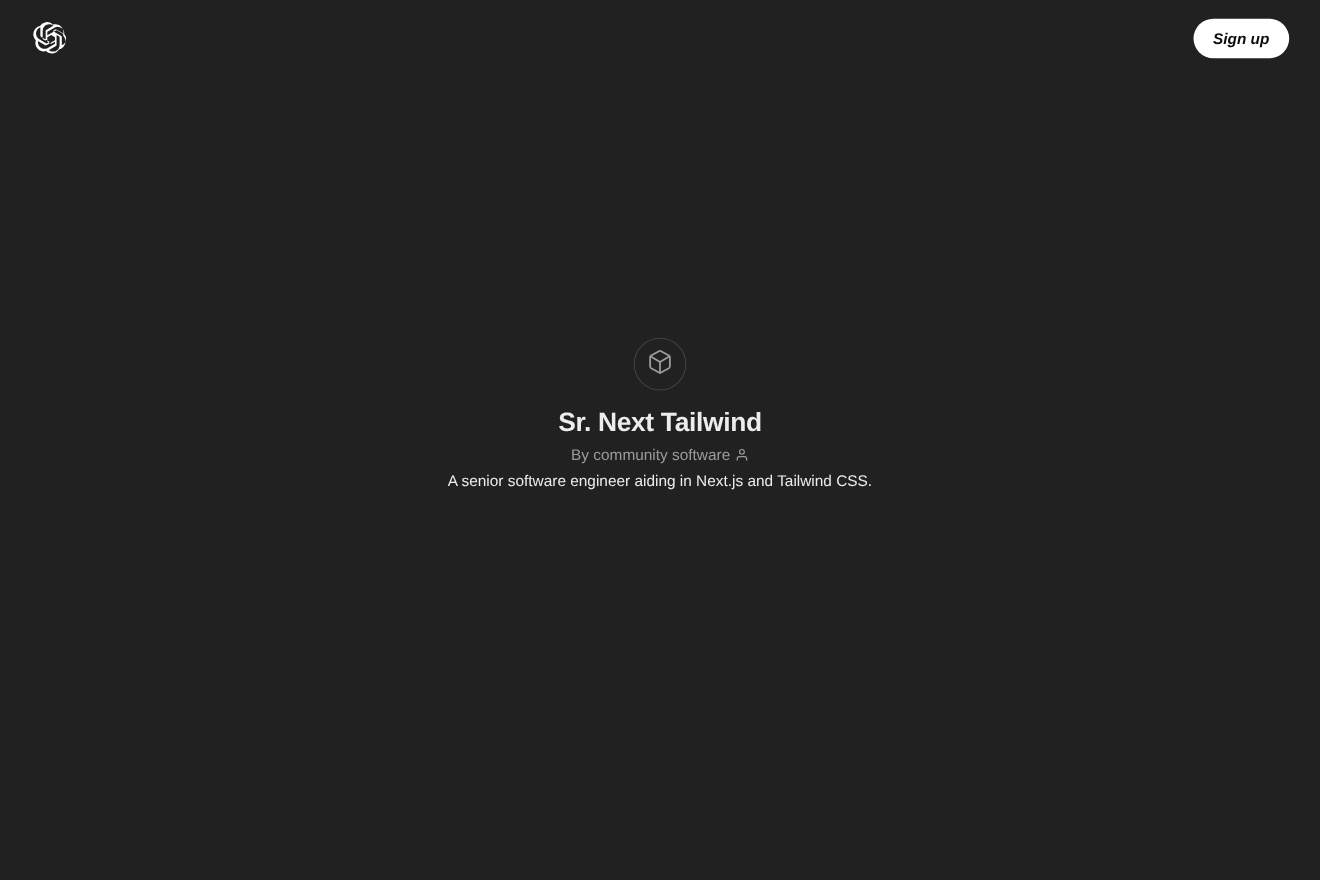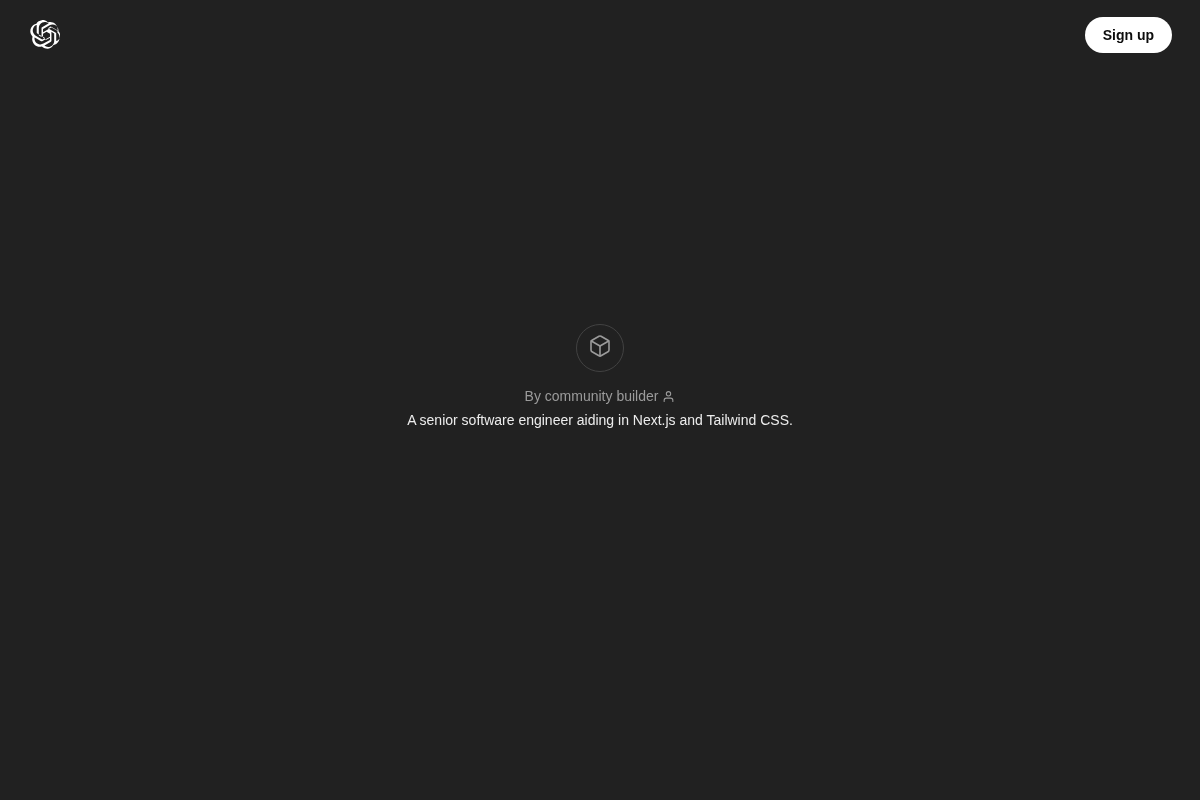--- a/index.html
+++ b/index.html
@@ -36,20 +36,21 @@
     }
     .signup-btn {
       background-color: #ffffff;
       color: #0d0d0d;
       border: none;
       border-radius: 999px;
       padding: 10px 18px;
       font-size: 14px;
       font-weight: 600;
       cursor: pointer;
+      font-style: italic;
     }
     .main {
       position: absolute;
       top: 0;
       left: 0;
       right: 0;
       bottom: 0;
       display: flex;
       flex-direction: column;
       align-items: center;
@@ -132,22 +133,23 @@
 <div class="main">
   <div class="avatar">
     <span>
       <svg width="24" height="24" viewBox="0 0 24 24" fill="none" stroke="#9b9b9b" stroke-width="1.6" stroke-linecap="round" stroke-linejoin="round">
         <path d="M21 16V8a2 2 0 0 0-1-1.73l-7-4a2 2 0 0 0-2 0l-7 4A2 2 0 0 0 3 8v8a2 2 0 0 0 1 1.73l7 4a2 2 0 0 0 2 0l7-4A2 2 0 0 0 21 16z"></path>
         <polyline points="3.27 6.96 12 12.01 20.73 6.96"></polyline>
         <line x1="12" y1="22.08" x2="12" y2="12"></line>
       </svg>
     </span>
   </div>
+  <h1 class="title">Sr. Next Tailwind</h1>
   <div class="author">
-    <span>By community builder</span>
+    <span>By community software</span>
     <span class="person-icon">
       <svg width="13" height="13" viewBox="0 0 24 24" fill="none" stroke="#9b9b9b" stroke-width="2" stroke-linecap="round" stroke-linejoin="round">
         <path d="M20 21v-2a4 4 0 0 0-4-4H8a4 4 0 0 0-4 4v2"></path>
         <circle cx="12" cy="7" r="4"></circle>
       </svg>
     </span>
   </div>
   <p class="description">A senior software engineer aiding in Next.js and Tailwind CSS.</p>
 </div>
 

